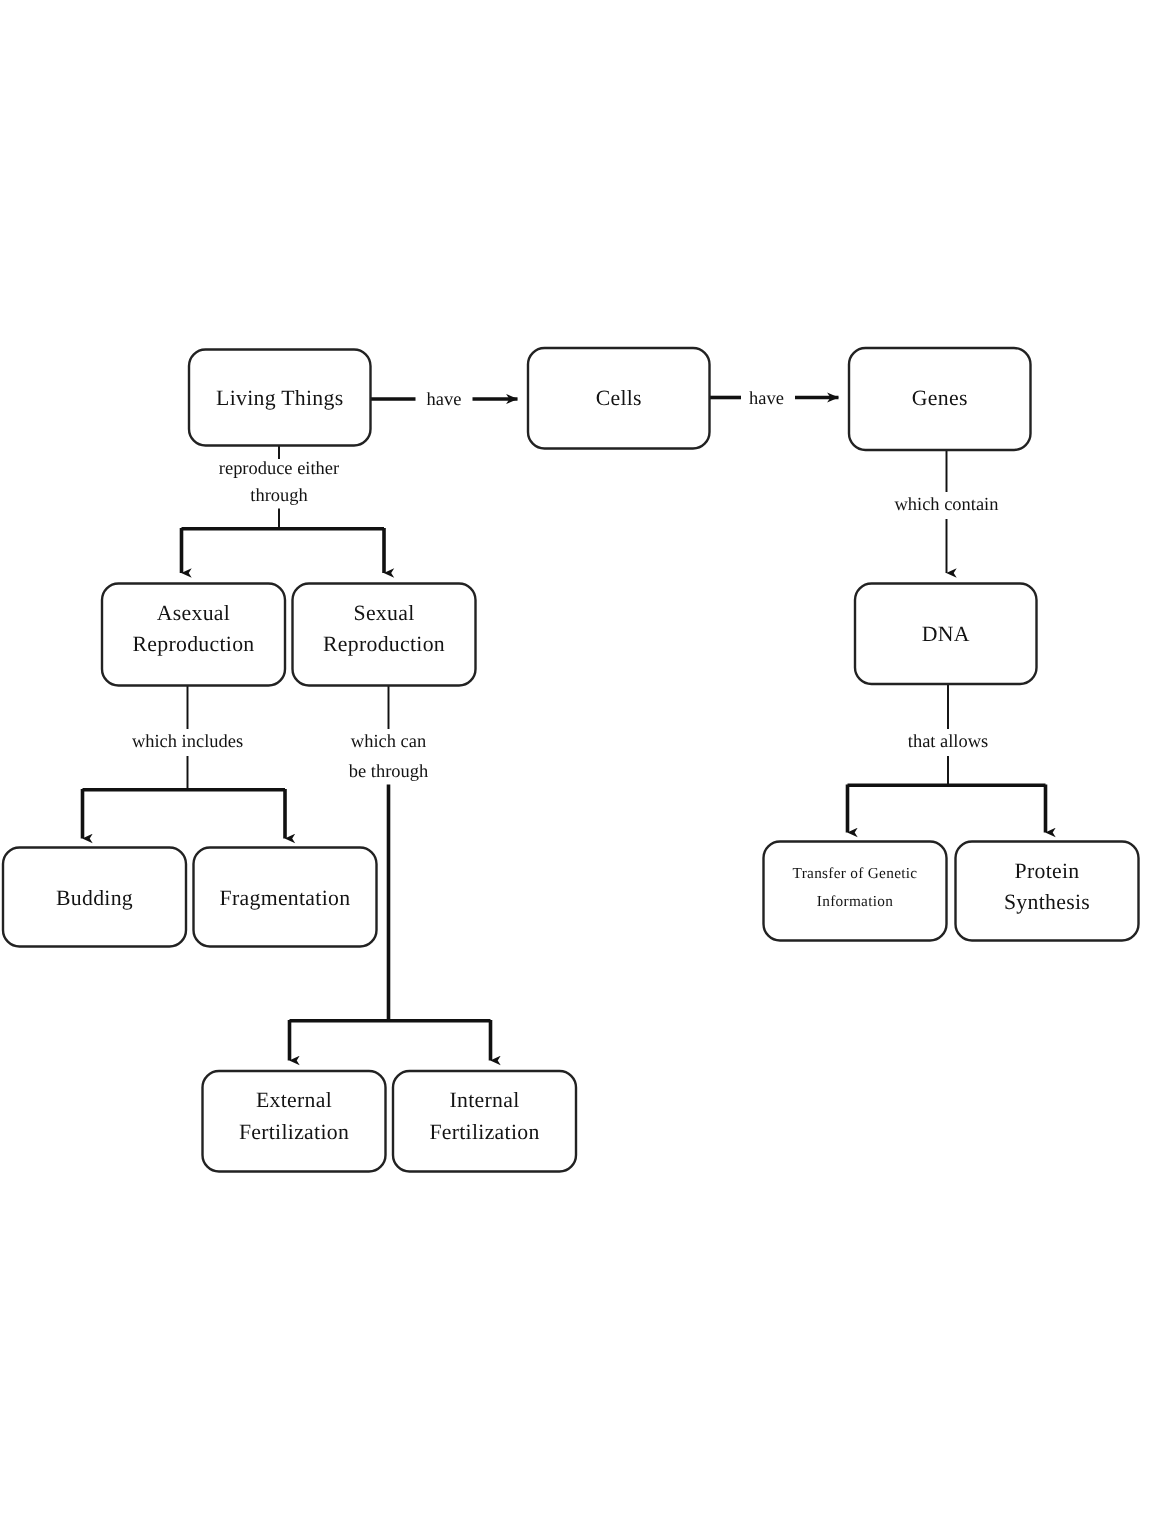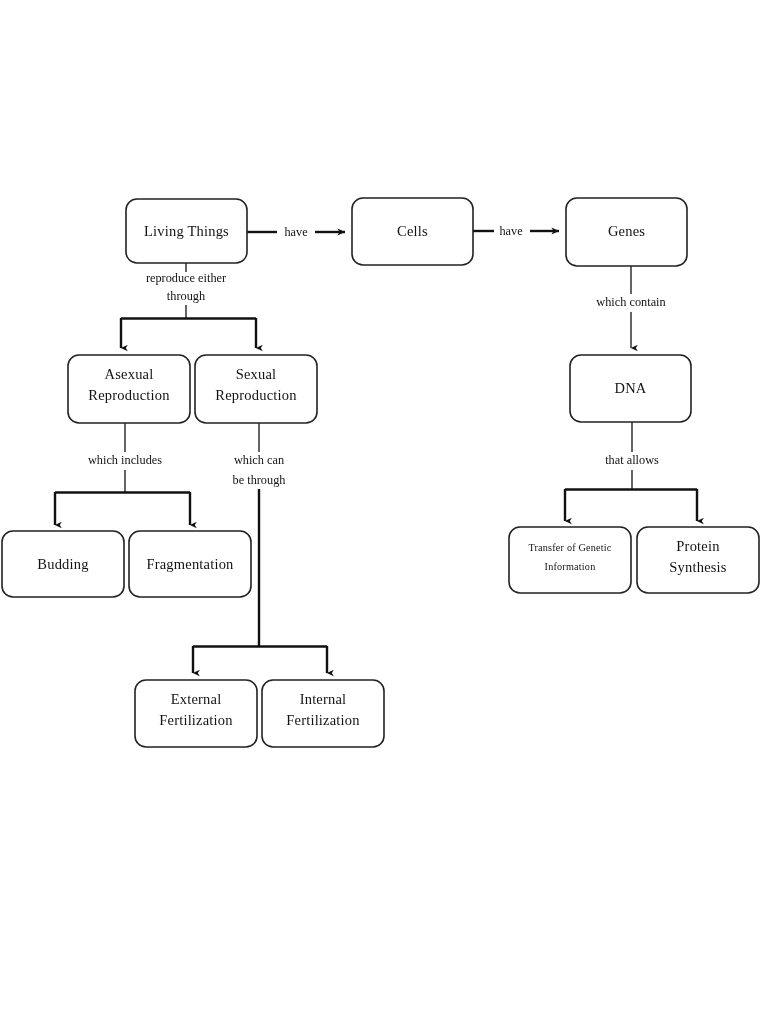--- a/index.html
+++ b/index.html
@@ -11,20 +11,21 @@
     width: 768px;
     height: 1024px;
     font-family: "Liberation Serif", "DejaVu Serif", serif;
     color: #1a1a1a;
     overflow: hidden;
   }
   #diagram-root {
     position: relative;
     width: 768px;
     height: 831px;
+    margin-top: 34px;
   }
   svg#flow {
     position: absolute;
     top: 0;
     left: 0;
     width: 768px;
     height: 1024px;
   }
   .node-rect {
     fill: #ffffff;

